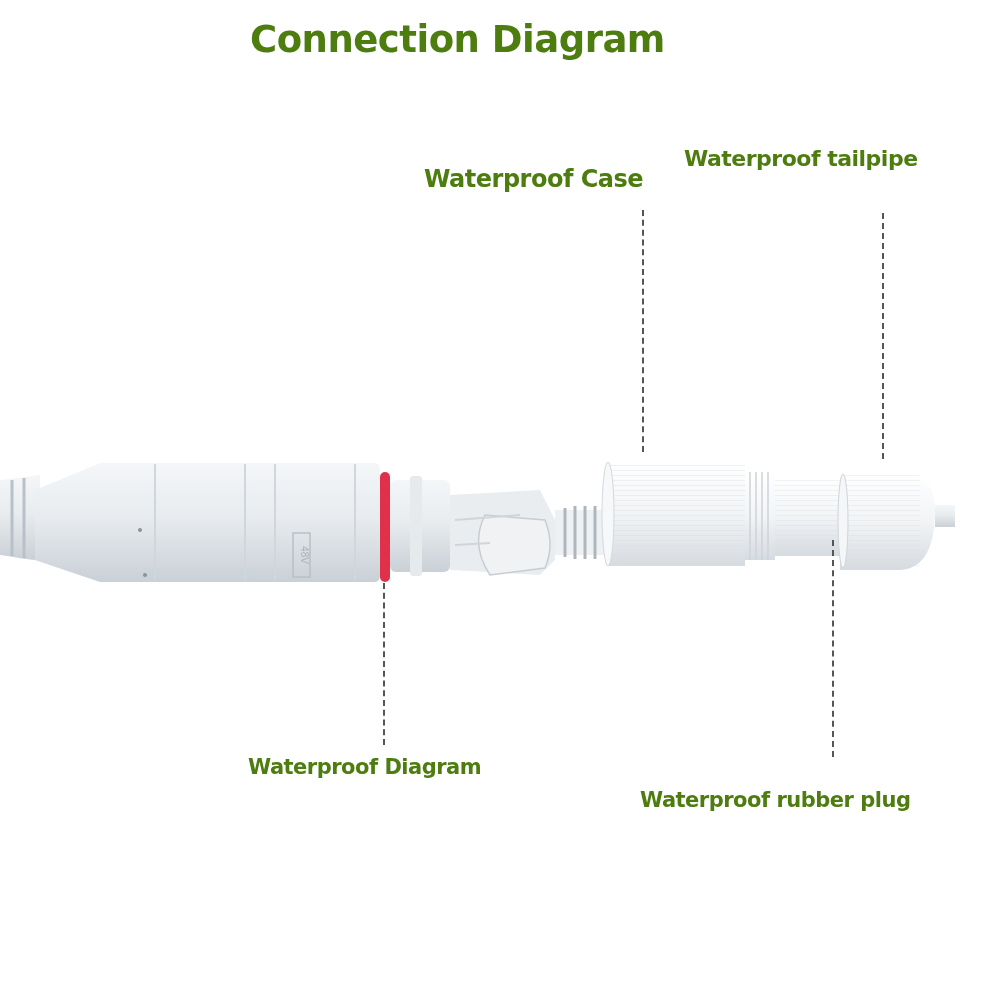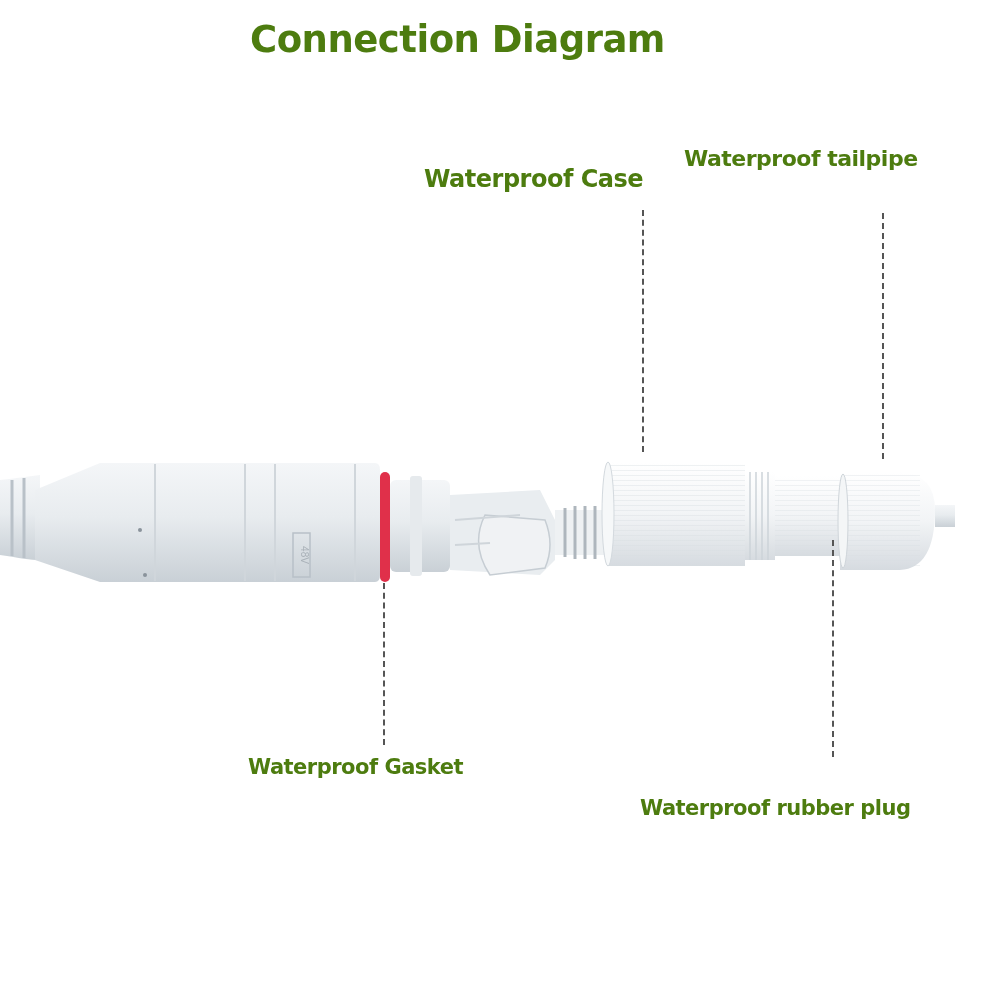--- a/index.html
+++ b/index.html
@@ -3,21 +3,21 @@
 <meta charset="utf-8">
 <style>
   html, body { margin:0; padding:0; background:#ffffff; }
   body { width:1000px; height:1000px; position:relative; overflow:hidden;
          font-family:"DejaVu Sans", "Liberation Sans", sans-serif; }
   .label { position:absolute; color:#4d7c0f; font-weight:bold; white-space:nowrap; letter-spacing:-0.5px; }
   .title { left:250px; top:18px; font-size:37px; }
   .lbl-case { left:424px; top:165px; font-size:24px; }
   .lbl-tail { left:684px; top:146px; font-size:22px; }
   .lbl-gasket { left:248px; top:755px; font-size:21px; }
-  .lbl-plug { left:640px; top:788px; font-size:21px;margin-top:8px; }
+  .lbl-plug { left:640px; top:788px; font-size:21px; }
   .dash { position:absolute; width:0; border-left:2px dashed #555; }
   svg.art { position:absolute; left:0; top:0; }
 </style>
 </head>
 <body>
 
 <div class="label title">Connection Diagram</div>
 
 <svg class="art" width="1000" height="1000">
   <defs>
@@ -103,14 +103,14 @@
   <rect x="935" y="505" width="20" height="22" fill="url(#cyl)"></rect>
 </svg>
 
 <div class="dash" style="left:642px; top:210px; height:242px;"></div>
 <div class="dash" style="left:882px; top:213px; height:246px;"></div>
 <div class="dash" style="left:383px; top:583px; height:162px;"></div>
 <div class="dash" style="left:832px; top:540px; height:217px;"></div>
 
 <div class="label lbl-case">Waterproof Case</div>
 <div class="label lbl-tail">Waterproof tailpipe</div>
-<div class="label lbl-gasket">Waterproof Gasket</div>
+<div class="label lbl-gasket">Waterproof Diagram</div>
 <div class="label lbl-plug">Waterproof rubber plug</div>
 
 </body></html>

